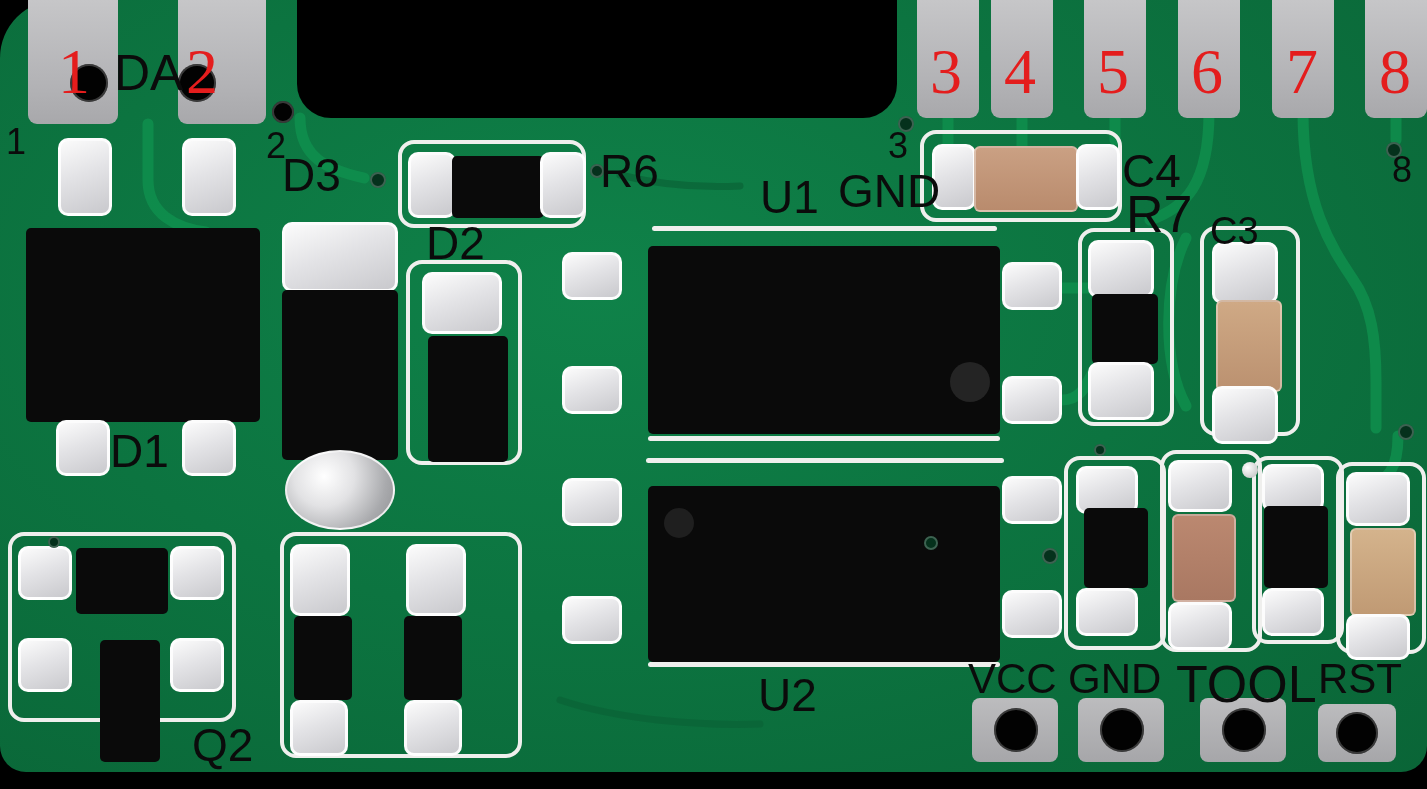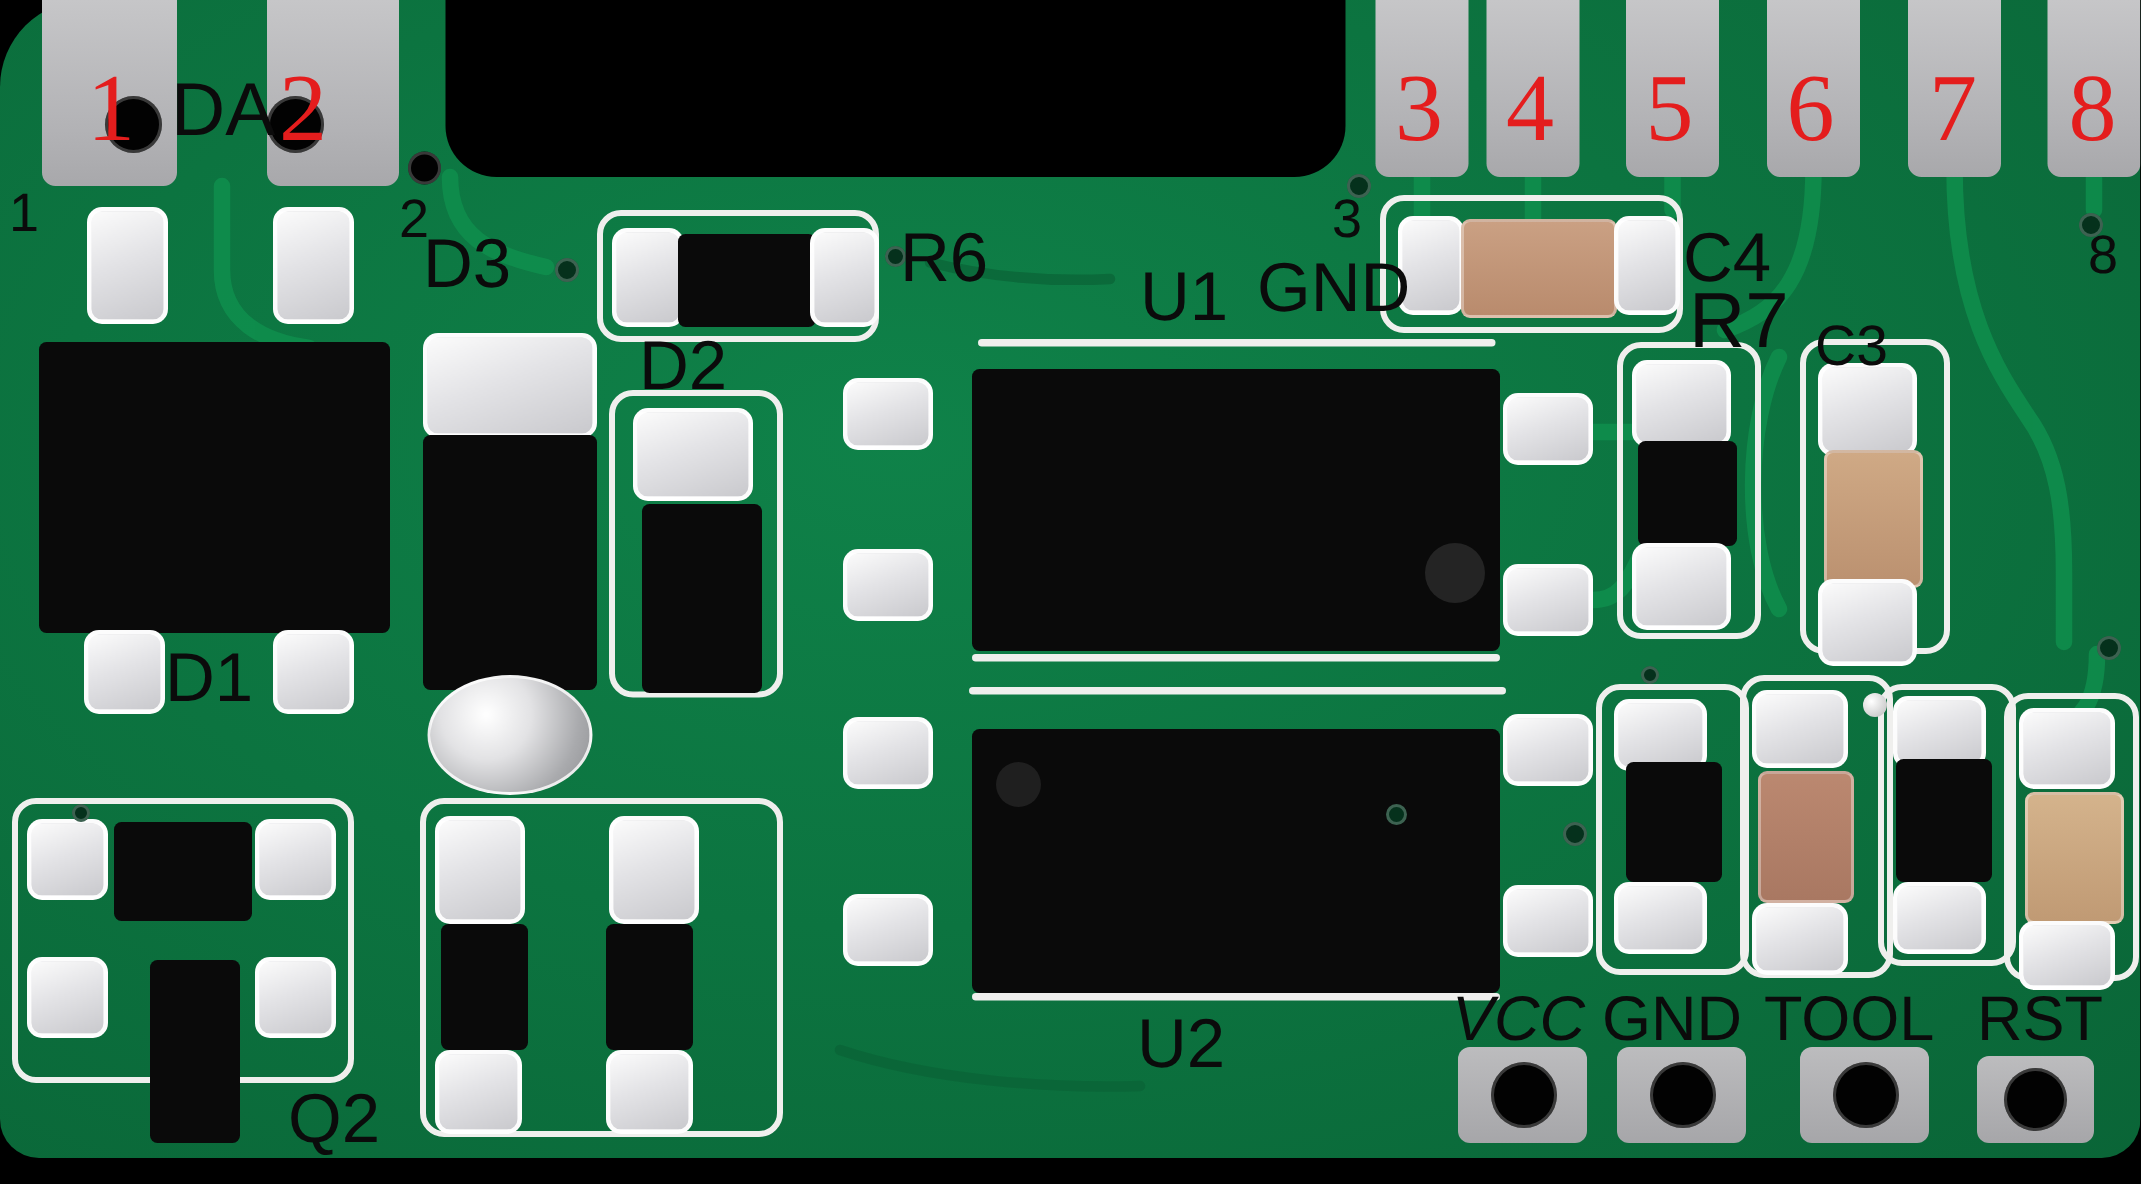--- a/index.html
+++ b/index.html
@@ -220,18 +220,18 @@
   <span class="label" style="left:426px;top:220px;font-size:46px;">D2</span>
   <span class="label" style="left:760px;top:174px;font-size:46px;">U1</span>
   <span class="label" style="left:838px;top:168px;font-size:46px;">GND</span>
   <span class="label" style="left:1122px;top:148px;font-size:46px;">C4</span>
   <span class="label" style="left:1126px;top:188px;font-size:52px;">R7</span>
   <span class="label" style="left:1210px;top:172px;font-size:38px;margin-top:40px;">C3</span>
   <span class="label" style="left:110px;top:428px;font-size:46px;">D1</span>
   <span class="label" style="left:758px;top:672px;font-size:46px;">U2</span>
   <span class="label" style="left:192px;top:722px;font-size:46px;">Q2</span>
 
-  <span class="label" style="left:968px;top:658px;font-size:42px;font-style:italic;">VCC</span>
+  <span class="label" style="left:968px;top:658px;font-size:42px;">VCC</span>
   <span class="label" style="left:1068px;top:658px;font-size:42px;">GND</span>
-  <span class="label" style="left:1176px;top:658px;font-size:42px;">TOOL</span>
+  <span class="label" style="left:1176px;top:658px;font-size:52px;">TOOL</span>
   <span class="label" style="left:1318px;top:658px;font-size:42px;">RST</span>
 
 </div>
 
 </body></html>

